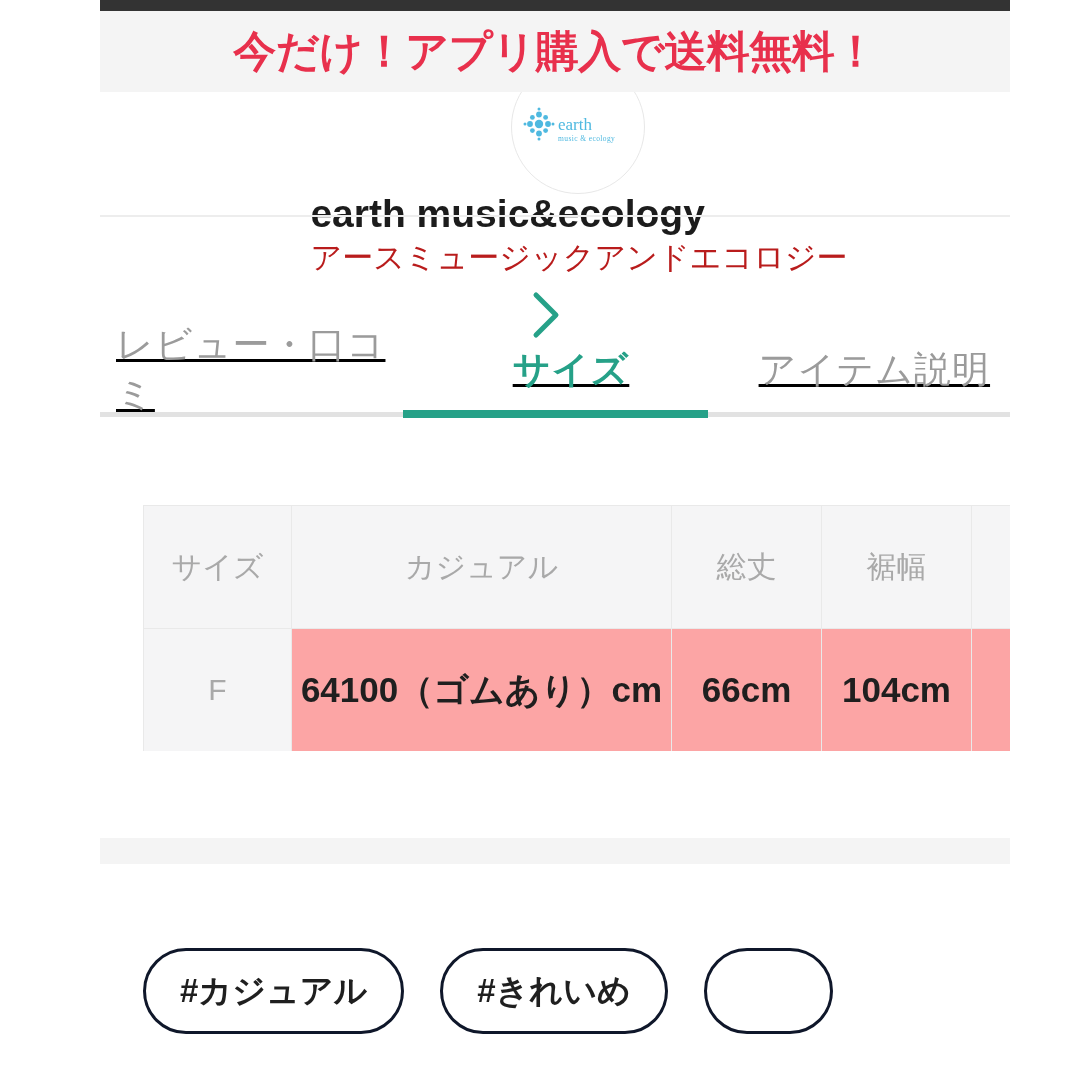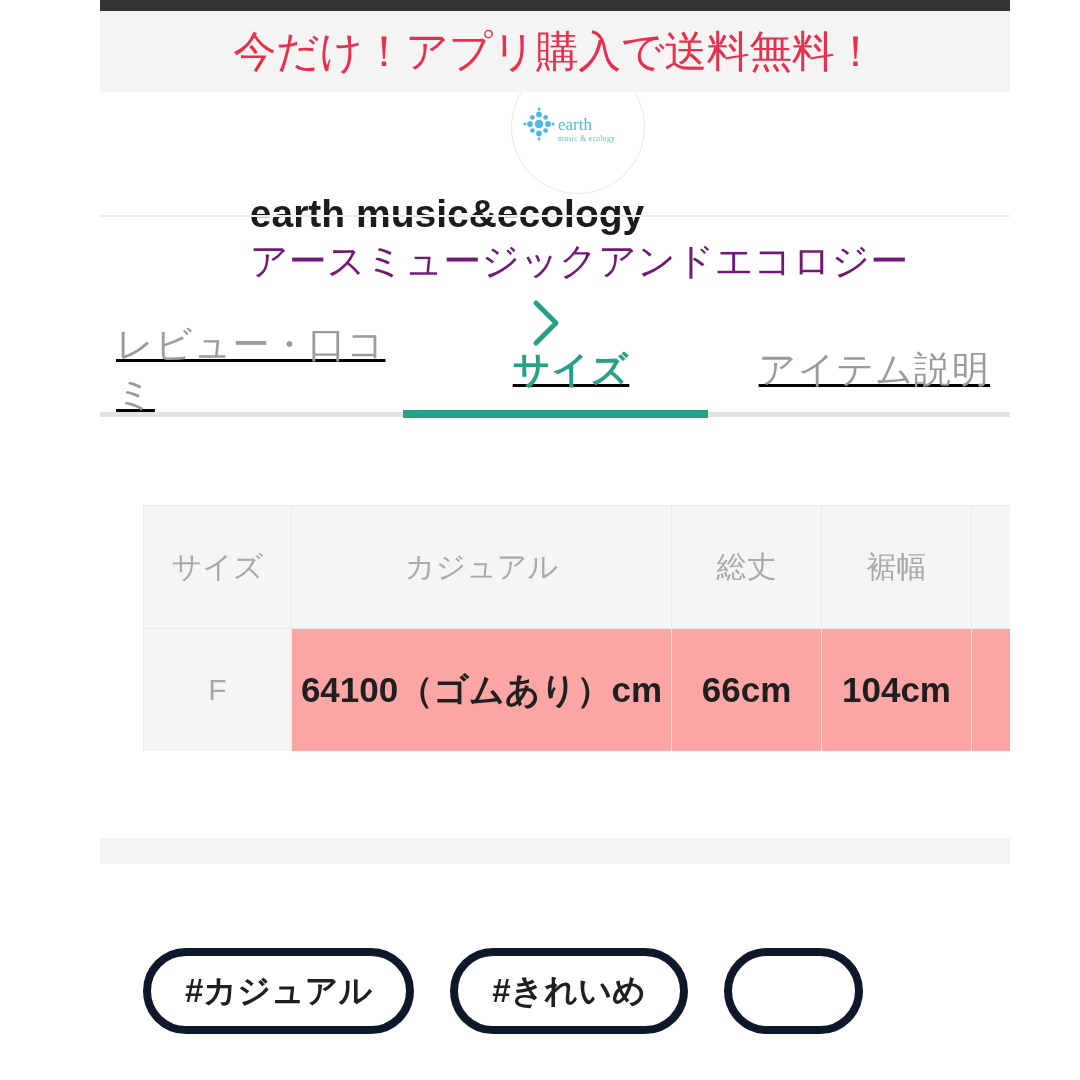--- a/index.html
+++ b/index.html
@@ -26,21 +26,21 @@
   .promo-banner {
     position: absolute;
     left: 100px; top: 11px; width: 910px; height: 81px;
     background: #f4f4f4;
     display: flex; align-items: center; justify-content: center;
     z-index: 20;
   }
   .promo-text {
     color: #e8304c;
     font-size: 43px;
-    font-weight: normal;
+    font-weight: bold;
     letter-spacing: -0.5px;
     white-space: nowrap;
   }
 
   
   .content {
     position: absolute;
     left: 100px; top: 0; width: 910px; height: 1080px;
     background: #ffffff;
   }
@@ -71,22 +71,22 @@
     min-width: 0;
   }
   .brand-name {
     font-size: 39px;
     font-weight: bold;
     color: #1c1c1c;
     white-space: nowrap;
     line-height: 1.05;
   }
   .brand-name-jp {
-    font-size: 38px;
-    color: #701a75;
+    font-size: 31px;
+    color: #b91c1c;
     white-space: nowrap;
     line-height: 1.1;
   }
   .brand-chevron {
     width: 80px; height: 80px;
     display: flex; align-items: center; justify-content: center;
     flex-shrink: 0;
     margin-right: 18px;
   }
 
@@ -183,21 +183,21 @@
   .tags {
     position: absolute;
     left: 43px; top: 948px;
     width: 867px;
     display: flex; flex-wrap: wrap;
     gap: 32px 36px;
   }
   .tag-pill {
     height: 86px;
     padding: 0 34px;
-    border: 8px solid #0f172a;
+    border: 3px solid #0f172a;
     border-radius: 45px;
     background: #ffffff;
     color: #1f1f1f;
     font-size: 33px;
     font-weight: bold;
     display: flex; align-items: center; justify-content: center;
     white-space: nowrap;
     cursor: pointer;
   }
 </style>

